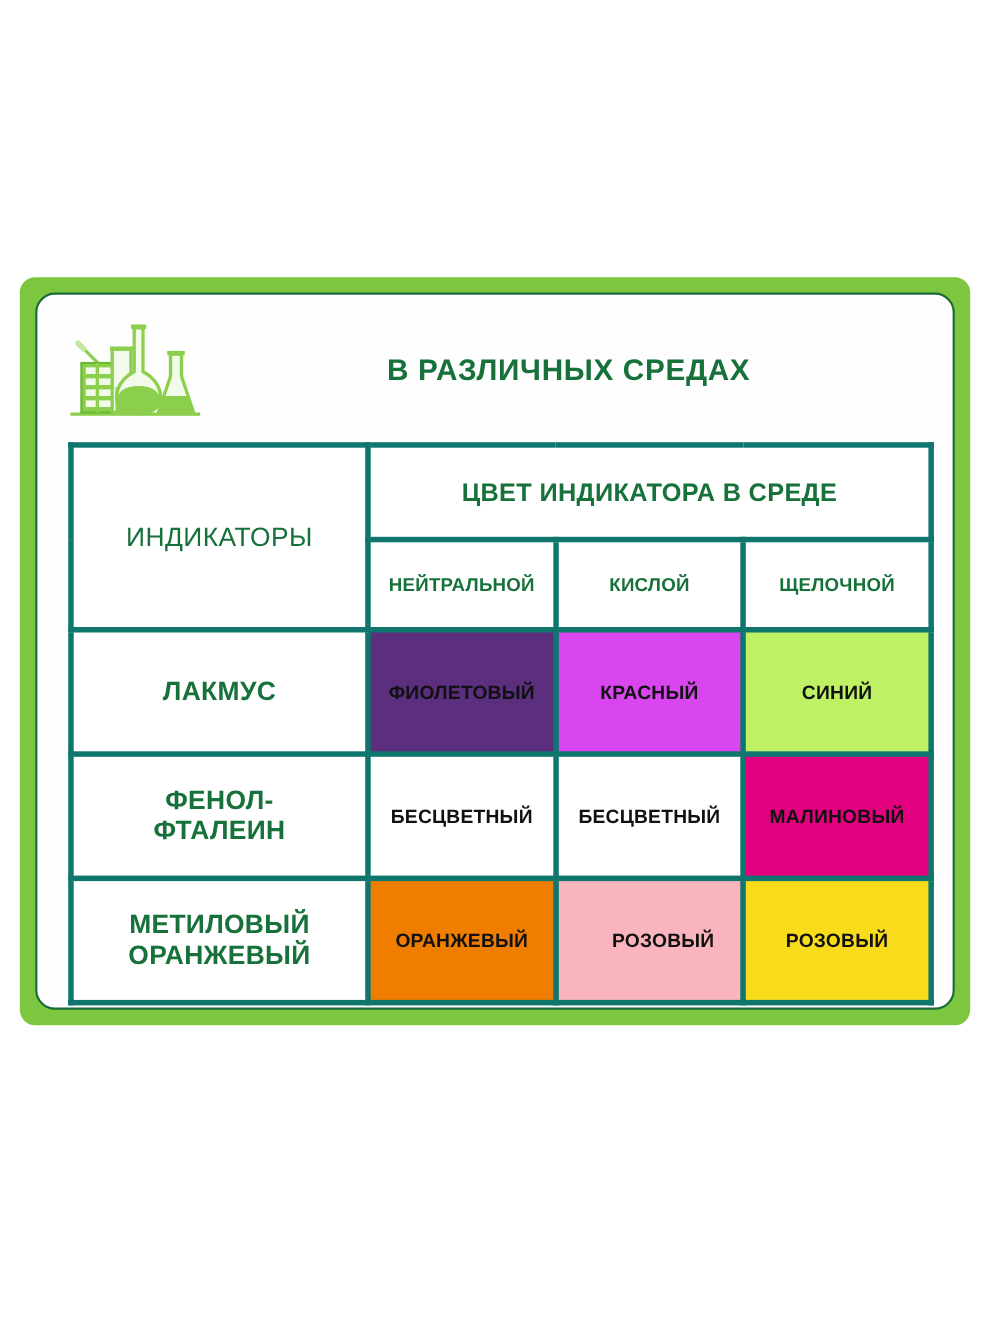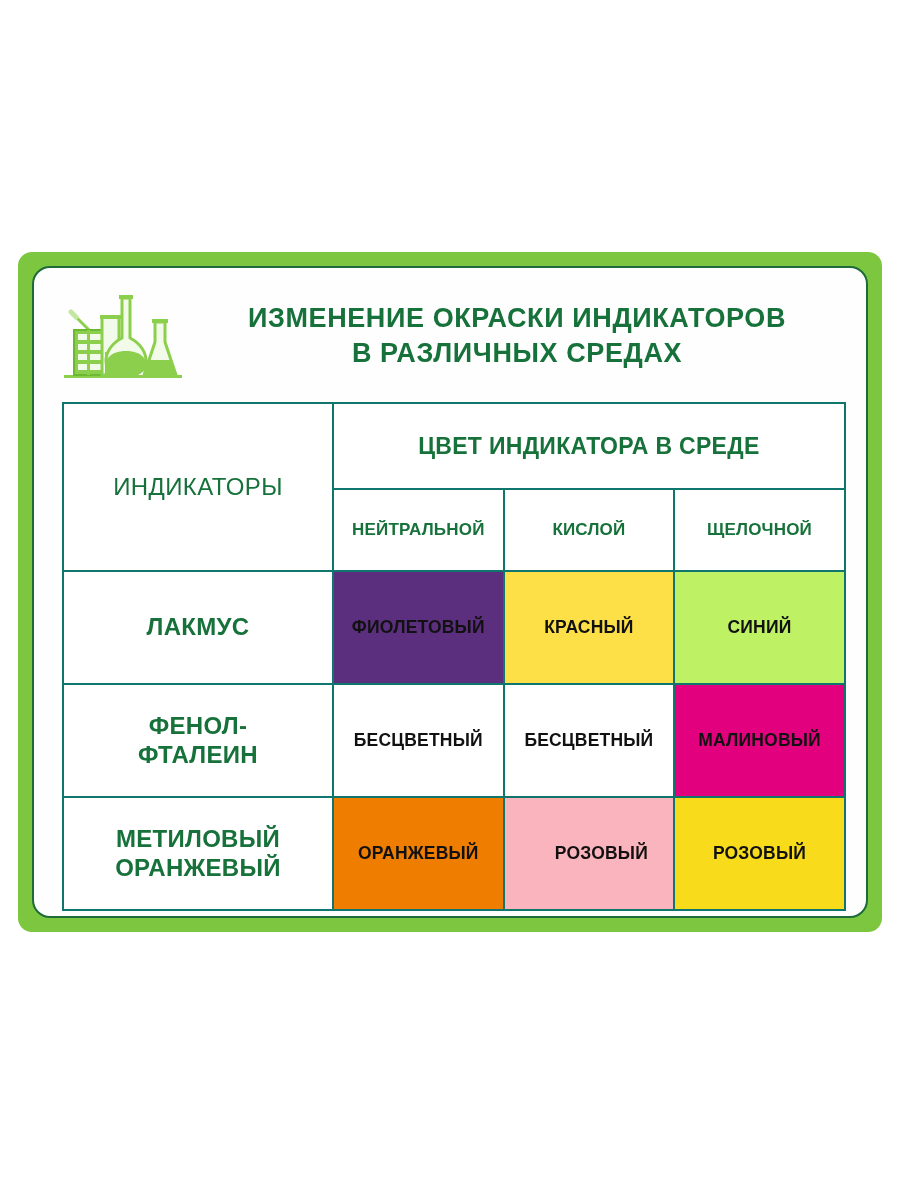--- a/index.html
+++ b/index.html
@@ -94,21 +94,21 @@
   table.ind-table {
     width: 100%;
     height: 100%;
     border-collapse: collapse;
     table-layout: fixed;
     background: #ffffff;
   }
 
   table.ind-table td,
   table.ind-table th {
-    border: 2px solid #0f766e;
+    border: 5px solid #0f766e;
     text-align: center;
     vertical-align: middle;
     padding: 2px 3px;
     box-sizing: border-box;
     background: #ffffff;
   }
 
   .col-ind   { width: 270px; }
   .col-env   { width: 170.6px; }
 
@@ -183,21 +183,20 @@
           <path d="M62 8 L62 48 C52 53 46 62 46 71 C46 80 54 86 66 86 C78 86 86 80 86 71 C86 62 80 53 70 48 L70 8 Z" fill="#F2FBE9" stroke="#8CCF4D" stroke-width="3" stroke-linejoin="round"></path>
           <path d="M48 68 C52 63 58 61 66 61 C74 61 80 63 84 68 C85 70 86 71 86 72 C86 80 78 86 66 86 C54 86 46 80 46 72 C46 71 47 70 48 68 Z" fill="#8CCF4D"></path>
           <rect x="59" y="5" width="14" height="4" fill="#8CCF4D"></rect>
 
           <path d="M95 32 L95 52 L84 85 L116 85 L105 52 L105 32 Z" fill="#F2FBE9" stroke="#8CCF4D" stroke-width="3" stroke-linejoin="round"></path>
           <path d="M89 70 L111 70 L116 85 L84 85 Z" fill="#8CCF4D"></path>
           <rect x="92" y="29" width="16" height="4" fill="#8CCF4D"></rect>
         </svg>
 
         <div class="title-block">
-          <div class="title-line">ИЗМЕНЕНИЕ ОКРАСКИ ИНДИКАТОРОВ</div>
           <div class="title-line">В РАЗЛИЧНЫХ СРЕДАХ</div>
         </div>
       </div>
 
       <div class="table-wrap">
         <table class="ind-table">
           <colgroup>
             <col class="col-ind">
             <col class="col-env">
             <col class="col-env">
@@ -212,21 +211,21 @@
 
             <tr>
               <td class="th-env">НЕЙТРАЛЬНОЙ</td>
               <td class="th-env">КИСЛОЙ</td>
               <td class="th-env">ЩЕЛОЧНОЙ</td>
             </tr>
 
             <tr class="row-data">
               <td class="td-name">ЛАКМУС</td>
               <td class="td-value" style="background-color: rgb(91, 46, 126); color: rgb(17, 17, 17);">ФИОЛЕТОВЫЙ</td>
-              <td class="td-value" style="background-color: #fde047; color: rgb(17, 17, 17);">КРАСНЫЙ</td>
+              <td class="td-value" style="background-color: #d946ef; color: rgb(17, 17, 17);">КРАСНЫЙ</td>
               <td class="td-value" style="background-color: #bef264; color: rgb(17, 17, 17);">СИНИЙ</td>
             </tr>
 
             <tr class="row-data">
               <td class="td-name">
                 <span>ФЕНОЛ-</span><br>
                 <span>ФТАЛЕИН</span>
               </td>
               <td class="td-value" style="background-color: rgb(255, 255, 255); color: rgb(17, 17, 17);">БЕСЦВЕТНЫЙ</td>
               <td class="td-value" style="background-color: rgb(255, 255, 255); color: rgb(17, 17, 17);">БЕСЦВЕТНЫЙ</td>

